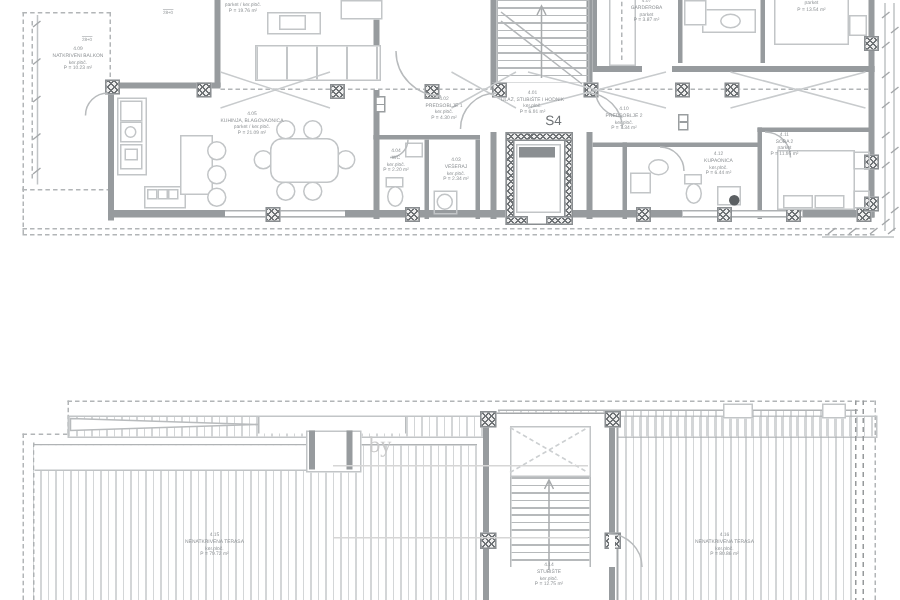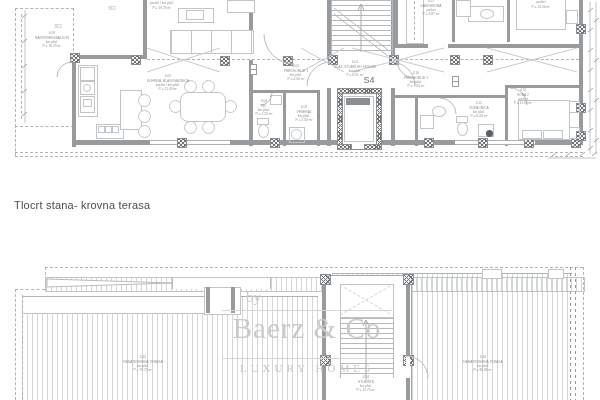--- a/index.html
+++ b/index.html
@@ -151,21 +151,20 @@
   <div class="a circ" style="left:480px;top:9px;width:12px;height:8px"></div>
   <div class="a thin" style="left:456px;top:0;width:13px;height:15px"></div>
   <div class="a thin" style="left:406px;top:-6px;width:16px;height:48px"></div>
   <div class="a dashL" style="left:414px;top:-4px;width:0;height:44px"></div>
 
   <div class="a lvl" style="left:250px;top:64px"></div>
   <div class="a lvl" style="left:452px;top:76px"></div>
   <div class="a note" style="left:58px;top:26px">28+0</div>
   <div class="a note" style="left:112px;top:8px">28+0</div>
 
-  <div class="a title" style="left:14px;top:199px">Tlocrt stana- krovna terasa</div>
 
   <div class="a dashT" style="left:45px;top:267px;width:538px;height:0"></div>
   <div class="a dashL" style="left:45px;top:267px;width:0;height:22px"></div>
   <div class="a dashT" style="left:15px;top:289px;width:30px;height:0"></div>
   <div class="a dashL" style="left:15px;top:289px;width:0;height:111px"></div>
   <div class="a dashL" style="left:22px;top:295px;width:0;height:105px"></div>
   <div class="a dashL" style="left:583px;top:267px;width:0;height:133px"></div>
 
   <div class="a thinNB deck" style="left:45px;top:277px;width:538px;height:13px"></div>
   <div class="a" style="left:172px;top:278px;width:97px;height:11px;background:#fff;border-left:1px solid #b8bbbd;border-right:1px solid #b8bbbd"></div>
@@ -290,18 +289,16 @@
   <div class="a rlabel" style="left:366px;top:384px">
     <span>4.14</span>
     <span>STUBIŠTE</span>
     <span>ker.ploč.</span>
     <span>P = 12.75 m²</span>
   </div>
 
   <div class="a wm" style="left:222px;top:288px;width:170px;height:92px">
     <div class="a" style="left:24px;top:1px;font-size:15px;">by</div>
     <div class="a wmrule" style="left:0;top:22px;width:170px;height:0"></div>
-    <div class="a" style="left:0;top:24px;width:170px;text-align:center;font-size:29px;letter-spacing:1px">Baerz &amp; Co</div>
     <div class="a wmrule" style="left:0;top:70px;width:170px;height:0"></div>
-    <div class="a" style="left:0;top:74px;width:170px;text-align:center;font-size:11px;letter-spacing:4px">LUXURY HOMES</div>
   </div>
 
 </div>
 
 </body></html>

